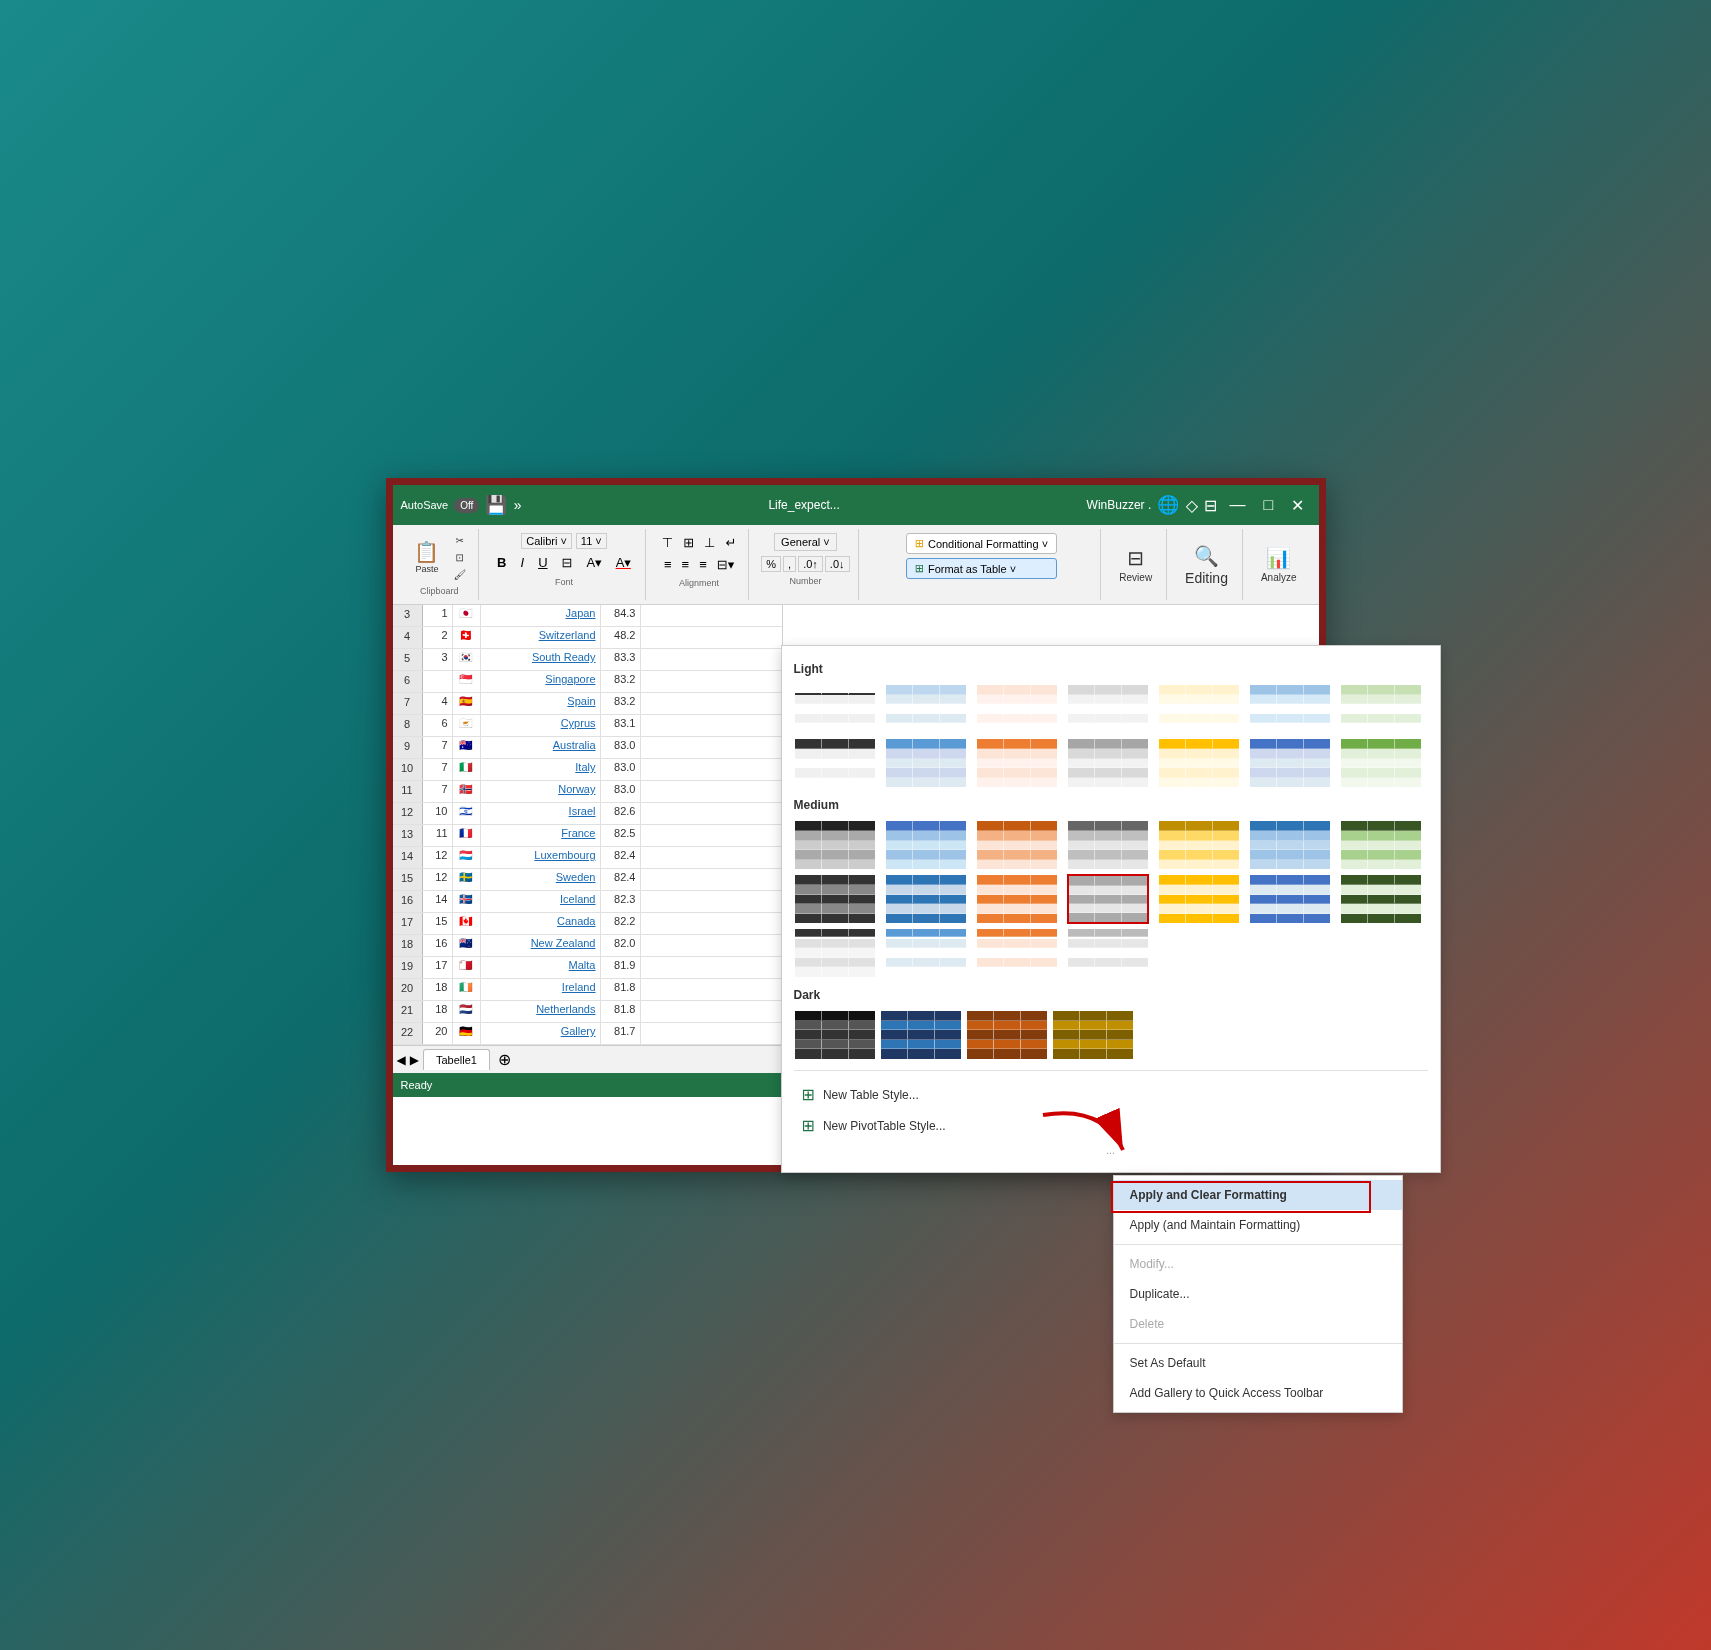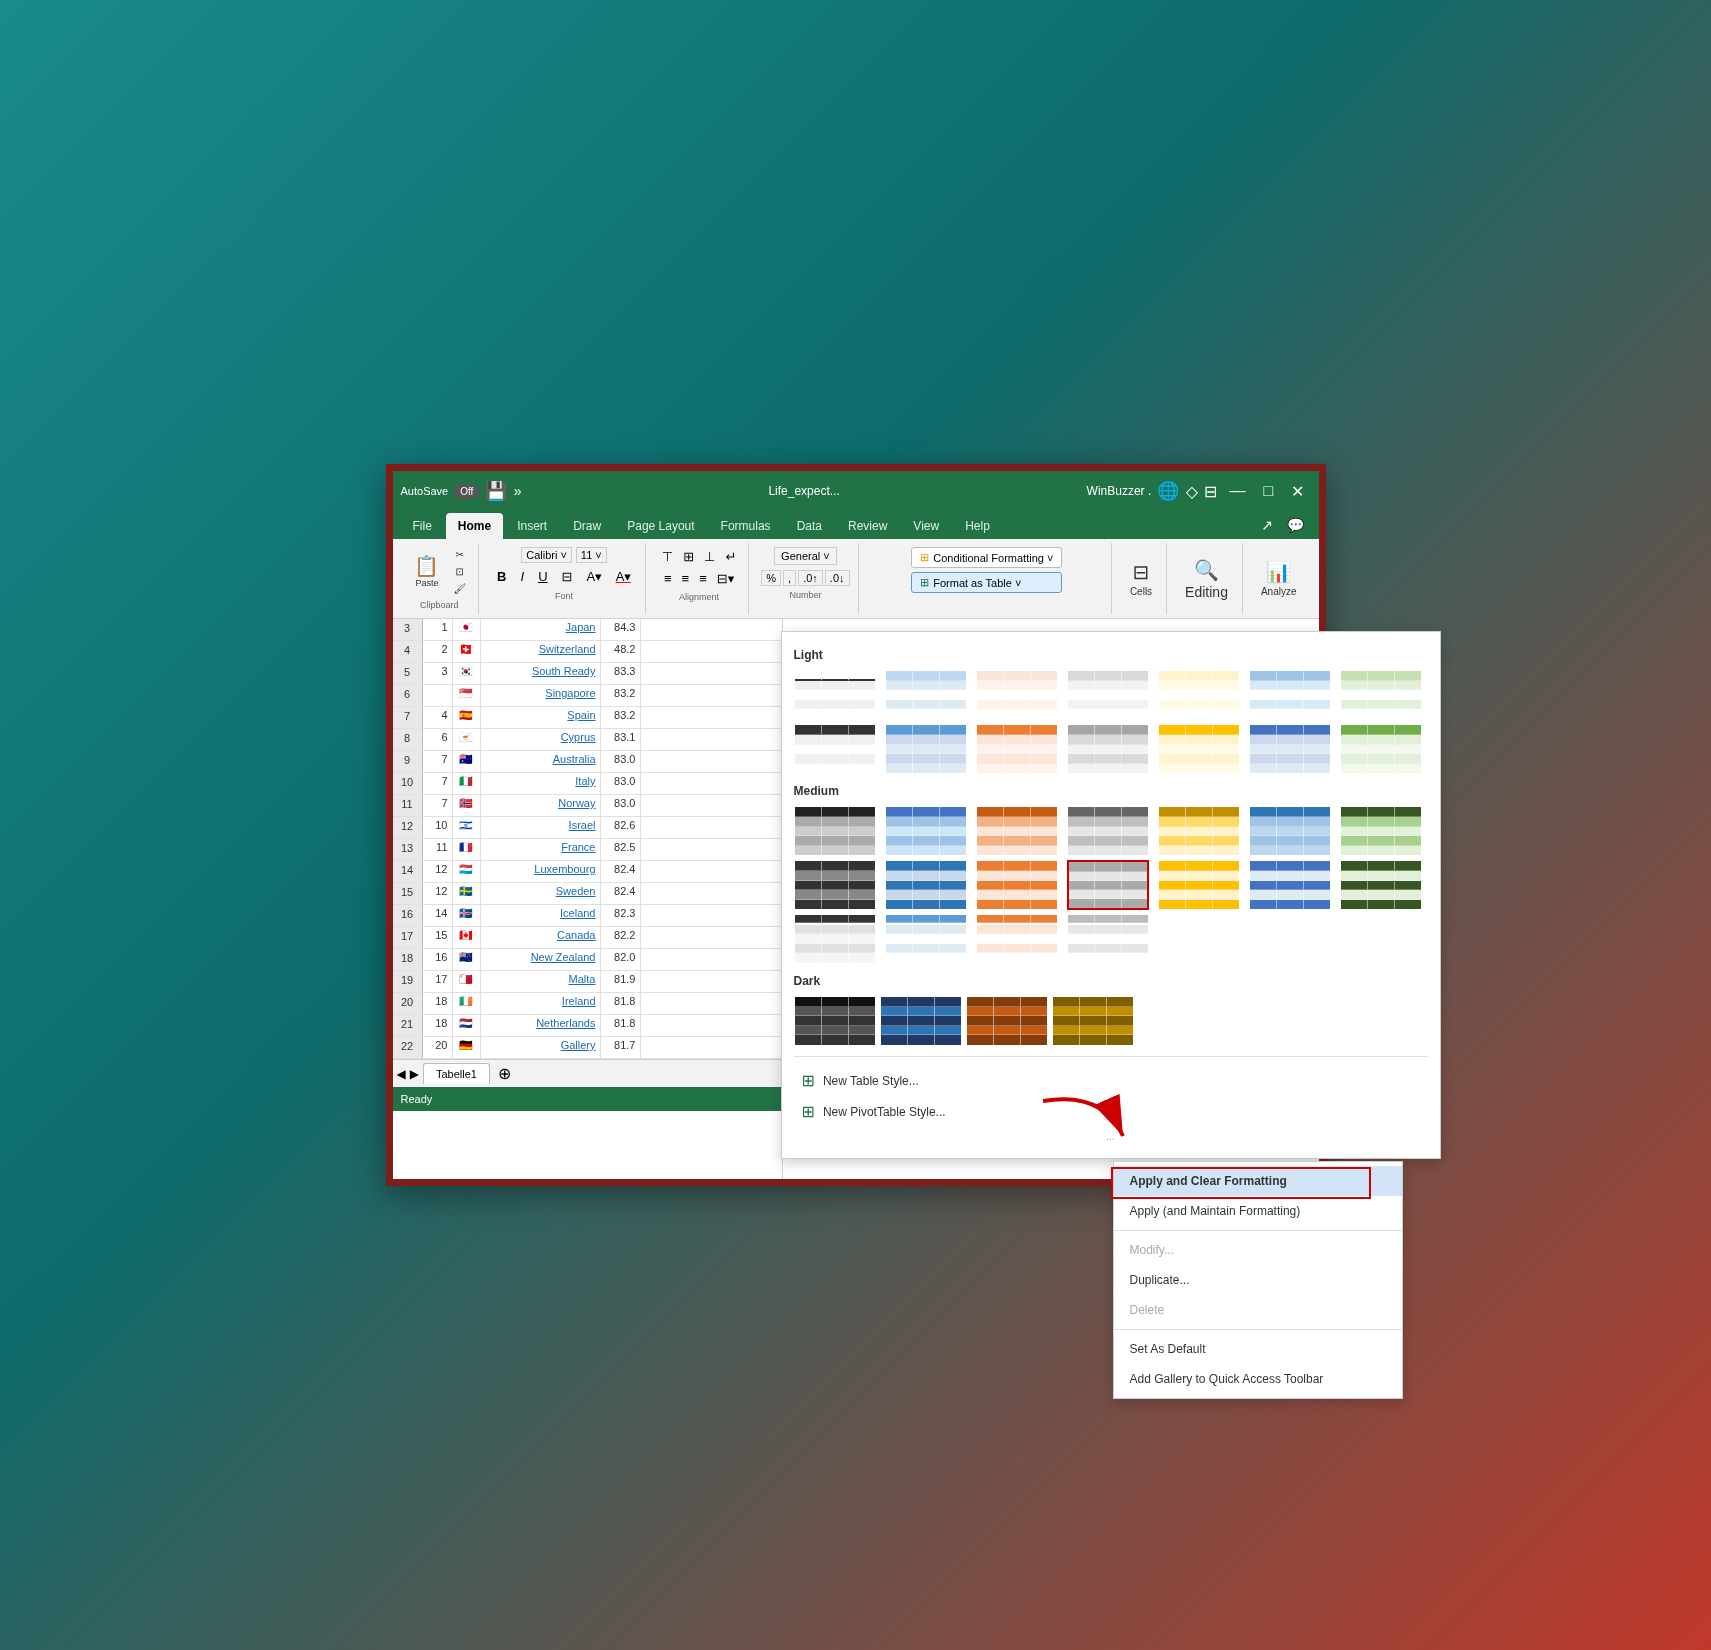--- a/index.html
+++ b/index.html
@@ -354,35 +354,20 @@
     <span class="title-bar-filename">Life_expect...</span>
     <span style="font-size:12px; color:#fff;">WinBuzzer .</span>
     <span style="font-size:18px;">🌐</span>
     <span style="font-size:16px; color:#fff;">◇</span>
     <span style="font-size:16px; color:#fff;">⊟</span>
     <span class="title-btn" style="font-size:16px;">—</span>
     <span class="title-btn" style="font-size:16px;">□</span>
     <span class="title-btn close" style="font-size:16px;">✕</span>
   </div>
 
-  <div class="ribbon-tabs">
-    <div class="ribbon-tab">File</div>
-    <div class="ribbon-tab active">Home</div>
-    <div class="ribbon-tab">Insert</div>
-    <div class="ribbon-tab">Draw</div>
-    <div class="ribbon-tab">Page Layout</div>
-    <div class="ribbon-tab">Formulas</div>
-    <div class="ribbon-tab">Data</div>
-    <div class="ribbon-tab">Review</div>
-    <div class="ribbon-tab">View</div>
-    <div class="ribbon-tab">Help</div>
-    <div style="flex:1;"></div>
-    <span style="color:#fff; font-size:14px; padding:6px; cursor:pointer;">↗</span>
-    <span style="color:#fff; font-size:14px; padding:6px; cursor:pointer;">💬</span>
-  </div>
 
   <div class="ribbon-toolbar">
 
     <div class="ribbon-group">
       <div class="ribbon-group-buttons">
         <div class="ribbon-btn">
           <span class="ribbon-btn-icon">📋</span>
           <span style="font-size:9px;">Paste</span>
         </div>
         <div style="display:flex; flex-direction:column; gap:2px;">
@@ -456,21 +441,21 @@
         <button class="format-table-btn" style="background:#ddeeff; border-color:#5b9bd5;">
           <span style="color:#217346;">⊞</span>
           <span>Format as Table ˅</span>
         </button>
       </div>
     </div>
 
     <div class="ribbon-group" style="align-items:center; justify-content:center;">
       <div class="ribbon-btn" style="flex-direction:column;">
         <span style="font-size:20px;">⊟</span>
-        <span style="font-size:10px;">Cells</span>
+        <span style="font-size:10px;">Review</span>
       </div>
     </div>
 
     <div class="ribbon-group" style="align-items:center; justify-content:center;">
       <div class="ribbon-btn">
         <span style="font-size:20px;">🔍</span>
         <span style="font-size:14px;">Editing</span>
       </div>
     </div>
 

